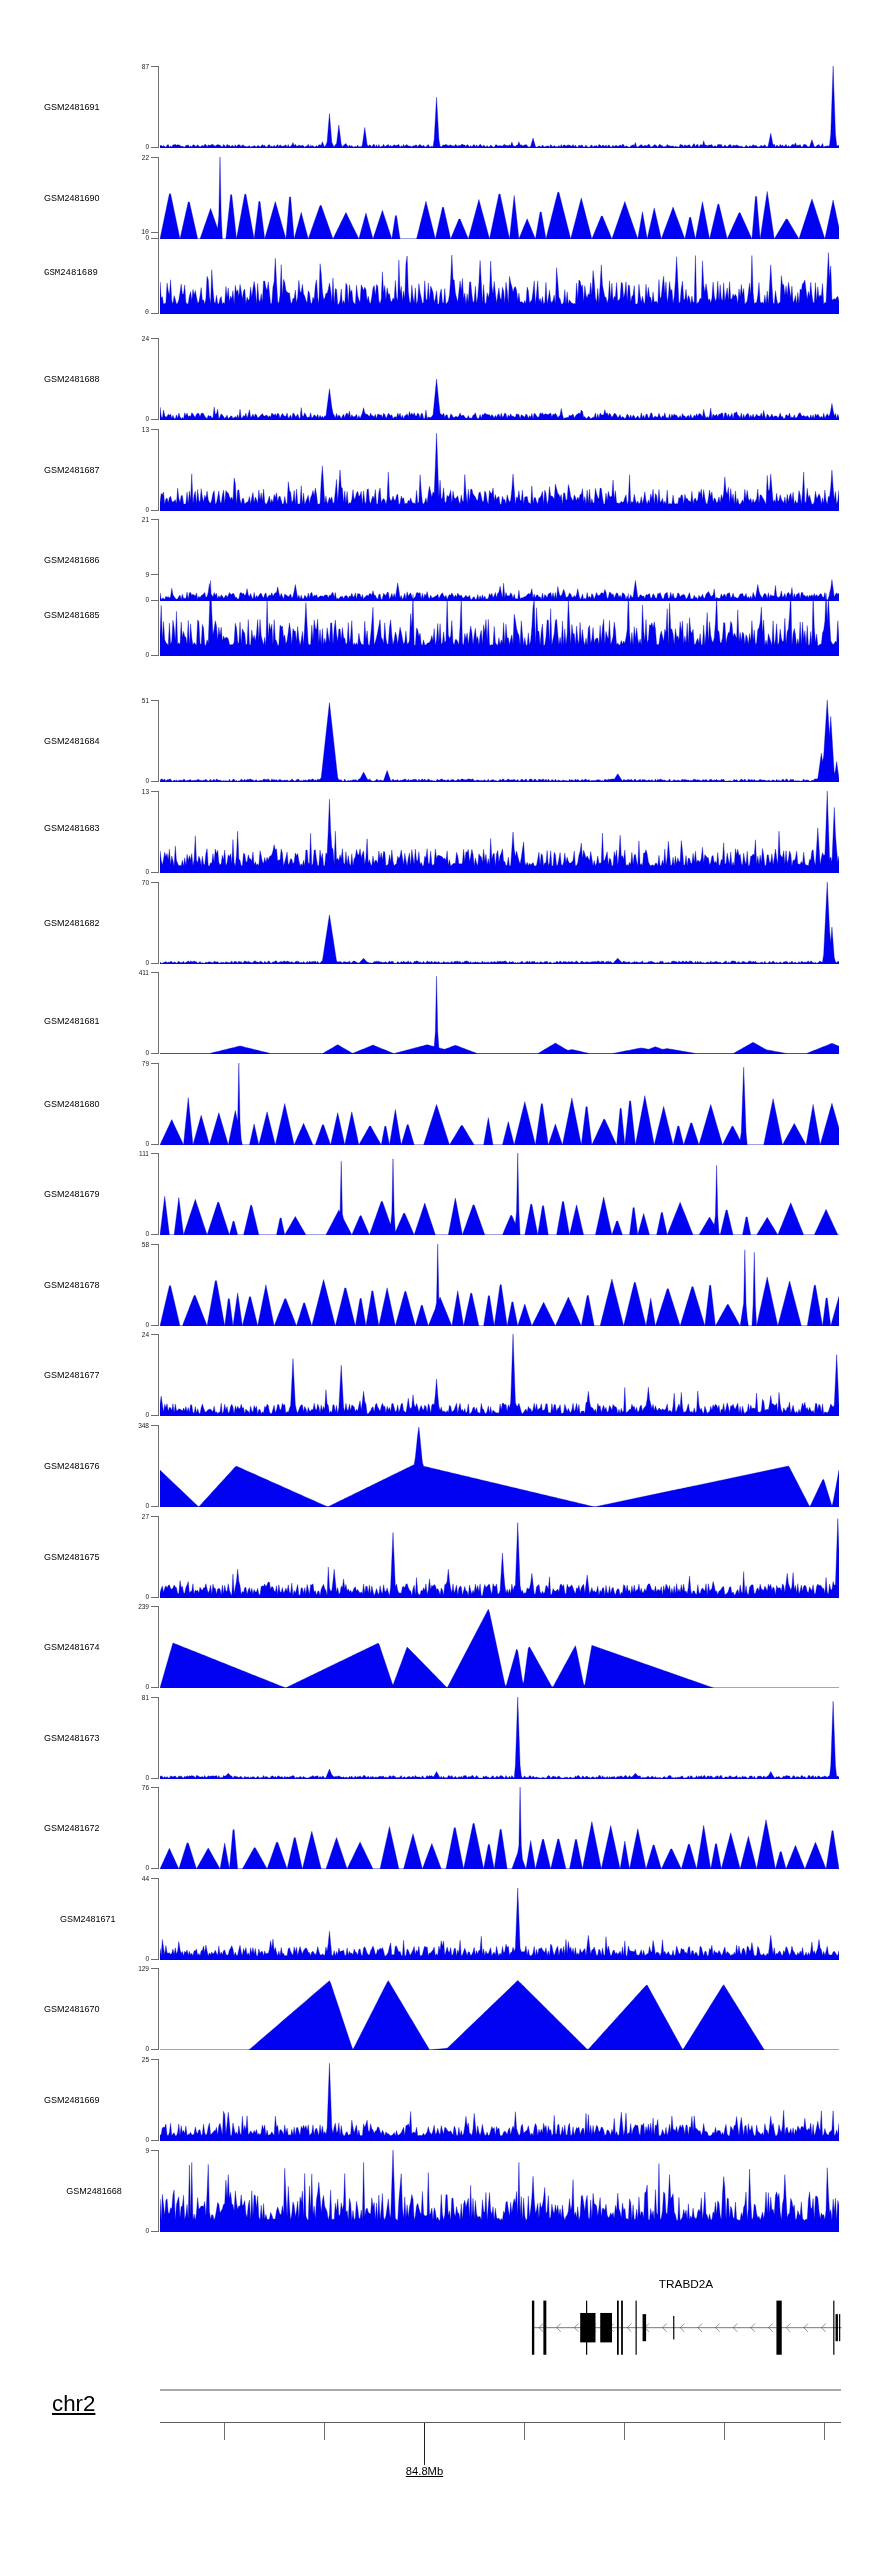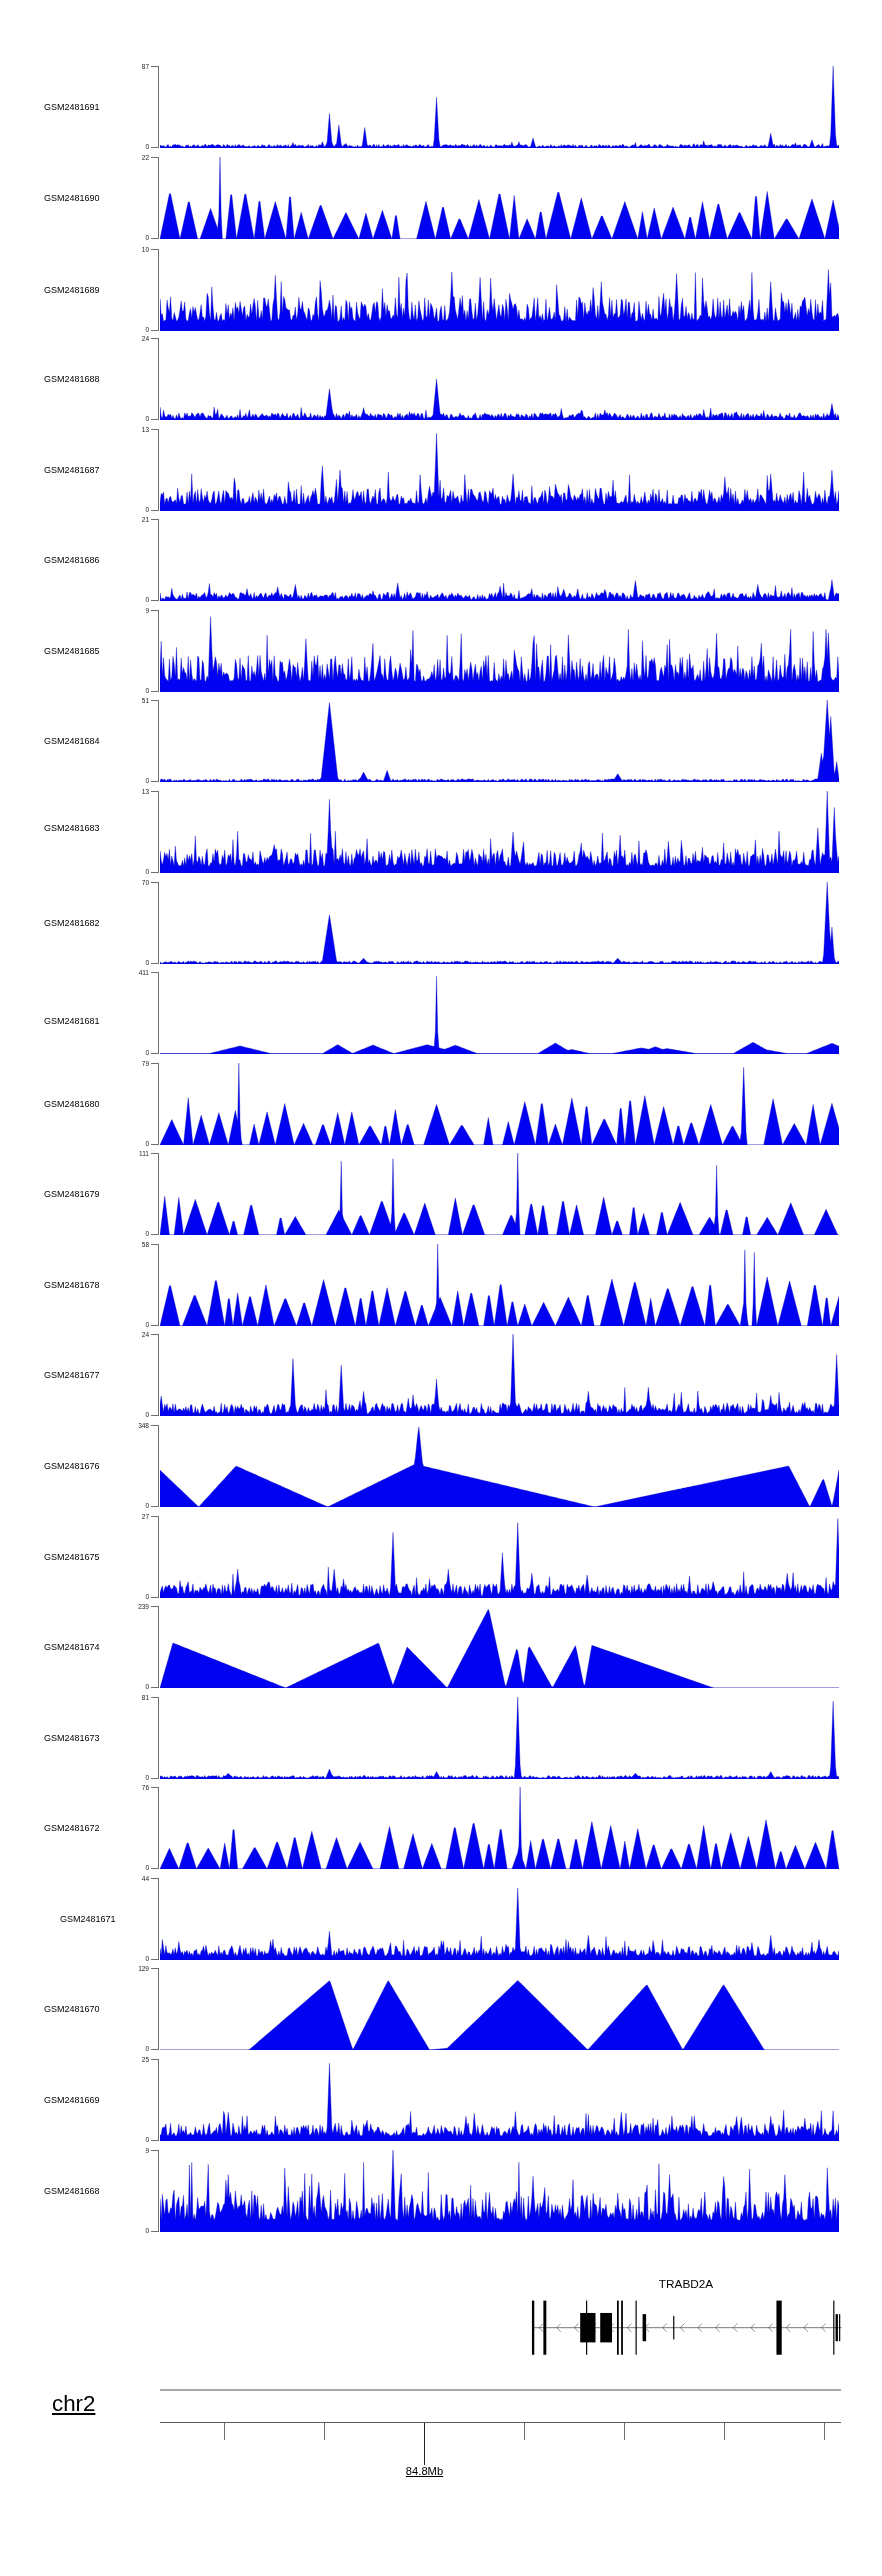--- a/index.html
+++ b/index.html
@@ -39,21 +39,21 @@
         <div class="track-label" style="top: 36px;">GSM2481690</div>
         <div class="yaxis-line" style="left: 158px; top: 0px; height: 82px;"></div>
         <div class="yaxis-tick" style="left: 151px; top: 0px;"></div>
         <div class="yaxis-tick" style="left: 151px; top: 81px;"></div>
         <div class="ylab" style="left: 117px; top: -3.5px;">22</div>
         <div class="ylab" style="left: 117px; top: 77px;">0</div>
         <svg class="signal-svg" width="679" height="82" viewBox="0 0 1154 139" style="left: 160px; top: 0px; position: absolute;">
           <path d="M0,139L0,139.0L2,129.4L4,119.8L6,110.2L8,100.6L10,91.0L12,81.4L14,71.8L16,62.3L18,62.3L20,71.8L22,81.4L24,91.0L26,100.6L28,110.2L30,119.8L32,129.4L34,139.0L36,130.0L38,121.1L40,112.1L42,103.1L44,94.2L46,85.2L48,76.2L50,76.2L52,85.2L54,94.2L56,103.1L58,112.1L60,121.1L62,130.0L64,139.0L66,139.0L68,139.0L70,133.2L72,127.5L74,121.7L76,116.0L78,110.2L80,104.4L82,98.7L84,92.9L86,87.2L88,92.9L90,98.7L92,104.4L94,110.2L96,116.0L98,121.7L100,99.3L102,0.0L104,99.3L106,139.0L108,139.0L110,139.0L112,139.0L114,120.2L116,101.5L118,82.7L120,63.9L122,63.9L124,82.7L126,101.5L128,120.2L130,139.0L132,128.2L134,117.4L136,106.5L138,95.7L140,84.9L142,74.1L144,63.2L146,63.2L148,74.1L150,84.9L152,95.7L154,106.5L156,117.4L158,128.2L160,139.0L162,123.1L164,107.3L166,91.4L168,75.5L170,75.5L172,91.4L174,107.3L176,123.1L178,139.0L180,131.9L182,124.9L184,117.8L186,110.8L188,103.7L190,96.7L192,89.6L194,82.6L196,75.5L198,82.6L200,89.6L202,96.7L204,103.7L206,110.8L208,117.8L210,124.9L212,131.9L214,139.0L216,115.2L218,91.5L220,67.7L222,67.7L224,91.5L226,115.2L228,139.0L230,131.5L232,124.0L234,116.5L236,109.0L238,101.5L240,93.9L242,101.5L244,109.0L246,116.5L248,124.0L250,131.5L252,139.0L254,133.3L256,127.6L258,121.9L260,116.2L262,110.5L264,104.9L266,99.2L268,93.5L270,87.8L272,82.1L274,82.1L276,87.8L278,93.5L280,99.2L282,104.9L284,110.5L286,116.2L288,121.9L290,127.6L292,133.3L294,139.0L296,134.9L298,130.8L300,126.7L302,122.7L304,118.6L306,114.5L308,110.4L310,106.3L312,102.2L314,98.1L316,94.1L318,98.1L320,102.2L322,106.3L324,110.4L326,114.5L328,118.6L330,122.7L332,126.7L334,130.8L336,134.9L338,139.0L340,131.7L342,124.4L344,117.1L346,109.7L348,102.4L350,95.1L352,102.4L354,109.7L356,117.1L358,124.4L360,131.7L362,139.0L364,132.9L366,126.9L368,120.8L370,114.7L372,108.6L374,102.6L376,96.5L378,90.4L380,96.5L382,102.6L384,108.6L386,114.7L388,120.8L390,126.9L392,132.9L394,139.0L396,125.8L398,112.7L400,99.5L402,99.5L404,112.7L406,125.8L408,139.0L410,139.0L412,139.0L414,139.0L416,139.0L418,139.0L420,139.0L422,139.0L424,139.0L426,139.0L428,139.0L430,139.0L432,139.0L434,139.0L436,139.0L438,131.0L440,123.0L442,115.0L444,107.0L446,99.1L448,91.1L450,83.1L452,75.1L454,83.1L456,91.1L458,99.1L460,107.0L462,115.0L464,123.0L466,131.0L468,139.0L470,130.1L472,121.1L474,112.2L476,103.3L478,94.4L480,85.4L482,85.4L484,94.4L486,103.3L488,112.2L490,121.1L492,130.1L494,139.0L496,134.2L498,129.3L500,124.5L502,119.7L504,114.9L506,110.0L508,105.2L510,105.2L512,110.0L514,114.9L516,119.7L518,124.5L520,129.3L522,134.2L524,139.0L526,131.6L528,124.1L530,116.7L532,109.3L534,101.9L536,94.4L538,87.0L540,79.6L542,72.1L544,79.6L546,87.0L548,94.4L550,101.9L552,109.3L554,116.7L556,124.1L558,131.6L560,139.0L562,129.5L564,119.9L566,110.4L568,100.9L570,91.3L572,81.8L574,72.3L576,62.7L578,62.7L580,72.3L582,81.8L584,91.3L586,100.9L588,110.4L590,119.9L592,129.5L594,139.0L596,120.5L598,102.0L600,83.5L602,65.1L604,83.5L606,102.0L608,120.5L610,139.0L612,134.1L614,129.2L616,124.3L618,119.4L620,114.6L622,109.7L624,104.8L626,109.7L628,114.6L630,119.4L632,124.3L634,129.2L636,134.1L638,139.0L640,127.6L642,116.1L644,104.7L646,93.3L648,93.3L650,104.7L652,116.1L654,127.6L656,139.0L658,131.1L660,123.1L662,115.2L664,107.3L666,99.4L668,91.4L670,83.5L672,75.6L674,67.7L676,59.7L678,59.7L680,67.7L682,75.6L684,83.5L686,91.4L688,99.4L690,107.3L692,115.2L694,123.1L696,131.1L698,139.0L700,131.3L702,123.5L704,115.8L706,108.1L708,100.4L710,92.6L712,84.9L714,77.2L716,69.4L718,77.2L720,84.9L722,92.6L724,100.4L726,108.1L728,115.8L730,123.5L732,131.3L734,139.0L736,134.2L738,129.3L740,124.5L742,119.7L744,114.8L746,110.0L748,105.1L750,100.3L752,100.3L754,105.1L756,110.0L758,114.8L760,119.7L762,124.5L764,129.3L766,134.2L768,139.0L770,133.2L772,127.5L774,121.7L776,116.0L778,110.2L780,104.4L782,98.7L784,92.9L786,87.1L788,81.4L790,75.6L792,81.4L794,87.1L796,92.9L798,98.7L800,104.4L802,110.2L804,116.0L806,121.7L808,127.5L810,133.2L812,139.0L814,127.4L816,115.9L818,104.3L820,92.7L822,104.3L824,115.9L826,127.4L828,139.0L830,130.2L832,121.4L834,112.7L836,103.9L838,95.1L840,86.3L842,95.1L844,103.9L846,112.7L848,121.4L850,130.2L852,139.0L854,133.6L856,128.2L858,122.8L860,117.4L862,112.0L864,106.6L866,101.2L868,95.8L870,90.4L872,85.0L874,90.4L876,95.8L878,101.2L880,106.6L882,112.0L884,117.4L886,122.8L888,128.2L890,133.6L892,139.0L894,129.9L896,120.7L898,111.6L900,102.4L902,102.4L904,111.6L906,120.7L908,129.9L910,139.0L912,128.5L914,117.9L916,107.4L918,96.8L920,86.3L922,75.8L924,86.3L926,96.8L928,107.4L930,117.9L932,128.5L934,139.0L936,130.6L938,122.2L940,113.7L942,105.3L944,96.9L946,88.5L948,80.0L950,80.0L952,88.5L954,96.9L956,105.3L958,113.7L960,122.2L962,130.6L964,139.0L966,134.6L968,130.1L970,125.7L972,121.3L974,116.8L976,112.4L978,108.0L980,103.5L982,99.1L984,94.6L986,94.6L988,99.1L990,103.5L992,108.0L994,112.4L996,116.8L998,121.3L1000,125.7L1002,130.1L1004,134.6L1006,139.0L1008,115.0L1010,91.0L1012,66.9L1014,66.9L1016,91.0L1018,115.0L1020,139.0L1022,125.5L1024,112.1L1026,98.6L1028,85.2L1030,71.7L1032,58.3L1034,71.7L1036,85.2L1038,98.6L1040,112.1L1042,125.5L1044,139.0L1046,135.6L1048,132.3L1050,128.9L1052,125.6L1054,122.2L1056,118.8L1058,115.5L1060,112.1L1062,108.8L1064,105.4L1066,105.4L1068,108.8L1070,112.1L1072,115.5L1074,118.8L1076,122.2L1078,125.6L1080,128.9L1082,132.3L1084,135.6L1086,139.0L1088,132.8L1090,126.6L1092,120.4L1094,114.3L1096,108.1L1098,101.9L1100,95.7L1102,89.5L1104,83.3L1106,77.1L1108,71.0L1110,77.1L1112,83.3L1114,89.5L1116,95.7L1118,101.9L1120,108.1L1122,114.3L1124,120.4L1126,126.6L1128,132.8L1130,139.0L1132,129.6L1134,120.1L1136,110.7L1138,101.2L1140,91.8L1142,82.4L1144,72.9L1146,82.4L1148,91.8L1150,101.2L1152,110.7L1154,120.1L1154,139Z" fill="#0202f2" stroke="#0000b4" stroke-width="0.6"></path>
         </svg>
       </div>
-      <div class="track-row" style="top: 249px; height: 82px;">
+      <div class="track-row" style="top: 232px; height: 82px; font-family: Liberation Mono, monospace;">
         <div class="track-label" style="top: 36px;">GSM2481689</div>
         <div class="yaxis-line" style="left: 158px; top: 0px; height: 82px;"></div>
         <div class="yaxis-tick" style="left: 151px; top: 0px;"></div>
         <div class="yaxis-tick" style="left: 151px; top: 81px;"></div>
         <div class="ylab" style="left: 117px; top: -3.5px;">10</div>
         <div class="ylab" style="left: 117px; top: 77px;">0</div>
         <svg class="signal-svg" width="679" height="82" viewBox="0 0 1154 139" style="left: 160px; top: 0px; position: absolute;">
           <path d="M0,139L0,84.3L2,111.7L4,109.7L6,122.4L8,121.3L10,120.3L12,86.4L14,100.0L16,107.3L18,81.0L20,117.0L22,121.8L24,108.0L26,114.0L28,122.6L30,120.3L32,115.3L34,103.2L36,88.4L38,105.7L40,105.1L42,89.8L44,118.6L46,122.6L48,121.1L50,108.4L52,101.0L54,116.9L56,97.5L58,107.1L60,99.3L62,110.4L64,120.0L66,119.5L68,108.2L70,94.3L72,115.6L74,115.5L76,122.7L78,113.4L80,75.1L82,80.8L84,108.9L86,121.7L88,63.9L90,97.0L92,118.5L94,121.4L96,107.4L98,121.2L100,122.3L102,113.1L104,109.5L106,122.5L108,119.6L110,121.9L112,92.3L114,110.7L116,94.8L118,118.8L120,108.7L122,113.2L124,99.5L126,122.6L128,90.4L130,102.1L132,97.9L134,109.7L136,88.9L138,100.7L140,113.9L142,100.1L144,96.6L146,121.6L148,110.5L150,116.1L152,113.4L154,93.5L156,111.0L158,95.8L160,83.8L162,96.9L164,122.4L166,87.3L168,114.8L170,118.8L172,104.7L174,118.6L176,83.1L178,83.1L180,94.3L182,98.9L184,84.7L186,103.4L188,121.6L190,120.8L192,93.4L194,83.9L196,44.5L198,83.9L200,117.1L202,121.8L204,106.8L206,55.3L208,108.8L210,80.4L212,85.4L214,99.3L216,102.0L218,103.6L220,103.0L222,118.4L224,121.9L226,112.4L228,113.1L230,98.4L232,120.6L234,110.2L236,81.9L238,100.8L240,102.6L242,88.8L244,105.1L246,108.9L248,115.8L250,120.5L252,99.7L254,103.6L256,119.4L258,122.1L260,110.6L262,115.0L264,90.6L266,80.9L268,110.1L270,122.0L272,53.7L274,70.7L276,100.1L278,114.0L280,112.6L282,104.4L284,103.9L286,97.4L288,86.6L290,97.8L292,119.2L294,78.1L296,121.4L298,95.9L300,97.4L302,122.5L304,122.4L306,116.1L308,96.5L310,122.0L312,116.1L314,122.1L316,86.9L318,91.1L320,122.2L322,89.4L324,103.2L326,98.6L328,117.6L330,120.8L332,122.5L334,90.0L336,107.9L338,115.4L340,119.3L342,89.5L344,94.0L346,99.4L348,93.7L350,97.6L352,117.2L354,109.0L356,119.4L358,121.3L360,109.5L362,94.9L364,90.8L366,107.8L368,89.2L370,91.6L372,116.4L374,122.1L376,113.9L378,67.5L380,103.6L382,90.8L384,115.0L386,94.5L388,105.5L390,104.8L392,117.1L394,118.4L396,112.0L398,114.8L400,82.3L402,110.2L404,116.8L406,47.6L408,104.1L410,92.5L412,116.9L414,100.2L416,113.4L418,53.6L420,40.7L422,100.7L424,117.8L426,121.4L428,90.0L430,110.8L432,120.6L434,94.8L436,122.5L438,116.1L440,87.6L442,102.7L444,111.4L446,121.3L448,119.1L450,82.7L452,114.1L454,115.7L456,86.3L458,117.0L460,91.9L462,96.3L464,102.6L466,119.6L468,112.7L470,99.7L472,122.3L474,122.6L476,104.5L478,96.6L480,119.7L482,120.9L484,95.9L486,122.6L488,120.2L490,117.2L492,106.5L494,80.6L496,38.9L498,80.6L500,81.6L502,103.0L504,111.7L506,119.3L508,101.2L510,82.9L512,100.1L514,78.8L516,113.2L518,103.6L520,122.6L522,105.0L524,119.7L526,85.1L528,84.4L530,105.5L532,120.2L534,117.1L536,92.0L538,121.2L540,110.4L542,86.4L544,48.3L546,84.1L548,120.8L550,89.2L552,119.3L554,122.5L556,103.0L558,111.7L560,102.2L562,49.1L564,91.4L566,105.4L568,83.8L570,103.2L572,120.8L574,107.1L576,94.8L578,111.0L580,115.6L582,93.8L584,100.3L586,121.3L588,85.4L590,99.7L592,122.5L594,75.2L596,85.7L598,92.6L600,102.1L602,94.6L604,92.6L606,99.0L608,116.8L610,103.5L612,119.3L614,118.5L616,118.8L618,121.6L620,116.3L622,121.6L624,93.5L626,99.7L628,120.5L630,117.7L632,115.2L634,100.8L636,82.8L638,122.5L640,104.2L642,82.7L644,118.1L646,112.5L648,120.8L650,109.6L652,122.2L654,119.3L656,85.3L658,122.6L660,112.5L662,98.7L664,117.3L666,120.0L668,115.7L670,107.1L672,121.9L674,60.5L676,83.4L678,110.7L680,113.5L682,122.0L684,122.6L686,118.6L688,97.8L690,122.4L692,101.6L694,122.6L696,115.1L698,118.9L700,120.6L702,121.9L704,121.4L706,122.2L708,86.6L710,114.2L712,81.2L714,83.7L716,93.1L718,89.7L720,119.0L722,91.2L724,106.7L726,112.4L728,104.9L730,106.3L732,86.0L734,107.5L736,65.4L738,83.5L740,111.4L742,119.3L744,95.8L746,120.8L748,90.4L750,55.6L752,90.4L754,100.5L756,110.5L758,110.6L760,120.9L762,113.0L764,82.7L766,114.6L768,86.8L770,116.8L772,109.7L774,110.0L776,85.5L778,116.7L780,116.0L782,112.2L784,85.2L786,87.4L788,112.5L790,103.6L792,84.5L794,117.6L796,89.9L798,91.0L800,119.2L802,109.3L804,107.1L806,90.9L808,122.4L810,122.3L812,121.0L814,88.7L816,107.8L818,119.6L820,109.1L822,118.4L824,122.0L826,88.5L828,112.3L830,93.9L832,109.3L834,111.2L836,121.3L838,102.0L840,119.4L842,118.0L844,117.8L846,122.3L848,80.7L850,114.1L852,109.2L854,89.4L856,75.0L858,104.8L860,84.6L862,119.8L864,108.1L866,83.9L868,100.6L870,97.2L872,121.6L874,108.9L876,82.2L878,41.7L880,82.2L882,120.9L884,118.8L886,95.3L888,83.4L890,114.3L892,114.6L894,97.2L896,118.3L898,107.7L900,112.1L902,122.6L904,108.8L906,120.5L908,117.5L910,39.8L912,121.6L914,120.2L916,117.8L918,112.4L920,113.6L922,48.7L924,88.5L926,102.8L928,87.8L930,100.6L932,116.8L934,113.3L936,120.5L938,112.4L940,84.7L942,107.9L944,118.1L946,111.7L948,83.4L950,118.0L952,89.3L954,112.7L956,116.9L958,86.3L960,117.4L962,105.9L964,94.9L966,116.4L968,84.2L970,114.1L972,113.3L974,105.1L976,109.6L978,105.6L980,110.0L982,122.0L984,96.6L986,110.5L988,89.0L990,107.1L992,95.8L994,122.6L996,120.0L998,117.2L1000,102.7L1002,86.9L1004,107.0L1006,39.8L1008,102.6L1010,121.5L1012,119.9L1014,119.8L1016,107.8L1018,85.6L1020,117.8L1022,120.7L1024,118.6L1026,122.3L1028,107.1L1030,122.1L1032,100.2L1034,122.6L1036,90.4L1038,55.6L1040,90.4L1042,120.1L1044,122.3L1046,99.6L1048,113.7L1050,122.6L1052,120.2L1054,119.7L1056,74.1L1058,89.3L1060,89.1L1062,107.9L1064,91.4L1066,108.1L1068,85.4L1070,96.5L1072,112.6L1074,91.8L1076,120.2L1078,116.6L1080,107.6L1082,122.6L1084,102.5L1086,121.9L1088,96.5L1090,99.3L1092,87.9L1094,86.0L1096,81.5L1098,98.6L1100,114.3L1102,100.9L1104,109.4L1106,85.1L1108,106.3L1110,119.9L1112,119.8L1114,85.9L1116,117.7L1118,93.1L1120,111.0L1122,106.7L1124,109.6L1126,87.4L1128,122.6L1130,119.6L1132,120.2L1134,78.2L1136,34.8L1138,78.2L1140,57.5L1142,115.1L1144,114.8L1146,112.9L1148,114.5L1150,111.2L1152,109.2L1154,117.4L1154,139Z" fill="#0202f2" stroke="#0000b4" stroke-width="0.6"></path>
         </svg>
       </div>
@@ -83,21 +83,21 @@
         <div class="track-label" style="top: 36px;">GSM2481686</div>
         <div class="yaxis-line" style="left: 158px; top: 0px; height: 82px;"></div>
         <div class="yaxis-tick" style="left: 151px; top: 0px;"></div>
         <div class="yaxis-tick" style="left: 151px; top: 81px;"></div>
         <div class="ylab" style="left: 117px; top: -3.5px;">21</div>
         <div class="ylab" style="left: 117px; top: 77px;">0</div>
         <svg class="signal-svg" width="679" height="82" viewBox="0 0 1154 139" style="left: 160px; top: 0px; position: absolute;">
           <path d="M0,139L0,125.3L2,136.8L4,134.5L6,134.3L8,136.8L10,130.9L12,133.2L14,131.6L16,134.3L18,131.7L20,117.7L22,128.7L24,131.7L26,134.5L28,136.3L30,135.2L32,131.6L34,129.1L36,136.6L38,127.7L40,134.4L42,134.6L44,135.1L46,123.7L48,135.7L50,125.1L52,124.9L54,129.5L56,127.8L58,129.0L60,130.9L62,125.6L64,135.7L66,131.1L68,133.7L70,130.1L72,128.9L74,127.4L76,124.6L78,133.3L80,131.7L82,124.7L84,109.5L86,128.8L88,128.3L90,132.9L92,124.9L94,129.4L96,126.0L98,135.7L100,130.1L102,133.8L104,128.8L106,130.6L108,134.5L110,132.2L112,128.7L114,132.8L116,129.9L118,124.7L120,127.7L122,128.1L124,125.8L126,127.5L128,133.4L130,133.0L132,136.1L134,135.4L136,125.6L138,124.9L140,127.1L142,126.2L144,130.0L146,127.9L148,118.3L150,128.7L152,132.0L154,126.5L156,132.2L158,136.2L160,124.7L162,135.1L164,129.8L166,132.6L168,130.2L170,126.9L172,126.2L174,131.3L176,134.1L178,127.7L180,125.3L182,134.4L184,131.3L186,128.9L188,130.4L190,125.1L192,130.9L194,127.6L196,125.1L198,125.0L200,115.1L202,125.2L204,132.3L206,126.2L208,131.3L210,135.9L212,127.3L214,129.1L216,129.8L218,132.2L220,130.1L222,127.1L224,134.3L226,131.3L228,122.8L230,111.2L232,122.8L234,134.4L236,129.1L238,136.1L240,129.2L242,135.3L244,135.6L246,129.5L248,131.4L250,134.8L252,125.5L254,133.9L256,126.5L258,124.4L260,132.6L262,129.6L264,130.1L266,128.5L268,133.5L270,132.8L272,130.6L274,130.6L276,130.5L278,132.0L280,129.1L282,129.0L284,129.1L286,133.7L288,129.4L290,129.7L292,126.2L294,124.5L296,133.4L298,124.7L300,136.4L302,133.9L304,136.3L306,132.0L308,132.1L310,131.0L312,135.4L314,131.0L316,129.8L318,130.8L320,135.0L322,130.8L324,131.4L326,125.9L328,131.8L330,132.2L332,125.3L334,135.7L336,126.5L338,127.0L340,127.7L342,134.4L344,128.1L346,136.4L348,132.3L350,130.9L352,128.8L354,130.9L356,126.8L358,126.7L360,129.6L362,121.9L364,129.3L366,129.6L368,134.2L370,136.4L372,128.3L374,127.4L376,136.9L378,134.8L380,126.0L382,128.6L384,130.2L386,124.5L388,124.7L390,136.3L392,132.0L394,126.4L396,133.6L398,126.6L400,133.9L402,121.2L404,108.4L406,121.2L408,133.9L410,129.7L412,136.9L414,132.5L416,126.2L418,136.3L420,123.5L422,131.1L424,127.5L426,125.3L428,131.6L430,136.1L432,133.5L434,132.0L436,125.3L438,124.7L440,126.6L442,124.8L444,135.9L446,125.9L448,135.2L450,127.2L452,130.5L454,123.2L456,132.3L458,135.9L460,129.1L462,133.7L464,133.5L466,132.5L468,131.0L470,130.4L472,127.6L474,134.8L476,130.9L478,127.1L480,125.3L482,129.8L484,133.0L486,129.4L488,136.6L490,131.6L492,128.1L494,129.9L496,125.3L498,129.2L500,133.3L502,128.7L504,132.8L506,125.7L508,128.8L510,130.7L512,129.0L514,133.3L516,134.0L518,132.1L520,129.3L522,132.4L524,132.3L526,129.2L528,136.4L530,136.5L532,132.7L534,132.0L536,136.6L538,135.7L540,128.0L542,136.9L544,130.0L546,135.8L548,128.6L550,135.2L552,130.8L554,136.0L556,135.6L558,134.5L560,126.4L562,130.2L564,126.1L566,133.5L568,130.2L570,124.7L572,133.6L574,126.2L576,124.4L578,114.0L580,124.4L582,134.1L584,108.8L586,133.8L588,124.6L590,130.8L592,130.1L594,130.8L596,125.2L598,128.2L600,134.8L602,127.8L604,135.4L606,135.5L608,135.9L610,121.2L612,135.4L614,133.9L616,133.7L618,132.6L620,131.9L622,131.3L624,128.6L626,126.5L628,127.9L630,125.6L632,118.3L634,134.3L636,127.4L638,134.1L640,128.8L642,128.9L644,132.7L646,131.9L648,136.5L650,125.5L652,136.2L654,128.3L656,130.3L658,133.8L660,127.2L662,126.2L664,124.7L666,133.2L668,125.3L670,135.2L672,124.7L674,135.7L676,114.7L678,124.6L680,130.9L682,129.9L684,126.2L686,119.1L688,124.7L690,132.6L692,133.0L694,130.6L696,125.6L698,127.3L700,132.0L702,133.5L704,129.8L706,132.9L708,128.1L710,118.5L712,129.3L714,136.1L716,134.1L718,127.2L720,136.1L722,134.2L724,136.7L726,124.9L728,134.0L730,131.3L732,134.9L734,126.5L736,129.8L738,136.3L740,130.6L742,124.7L744,129.8L746,130.2L748,128.1L750,125.3L752,125.6L754,126.8L756,119.6L758,124.4L760,135.2L762,132.6L764,123.8L766,125.2L768,128.5L770,127.1L772,134.0L774,129.2L776,125.3L778,126.6L780,132.7L782,129.3L784,134.3L786,125.2L788,126.2L790,129.0L792,136.5L794,130.2L796,136.3L798,134.8L800,128.4L802,133.4L804,132.6L806,118.7L808,104.3L810,118.7L812,133.0L814,133.4L816,128.4L818,129.4L820,131.2L822,130.6L824,134.8L826,128.2L828,129.2L830,127.9L832,126.6L834,135.1L836,133.1L838,127.0L840,128.8L842,134.2L844,135.1L846,126.3L848,127.4L850,124.7L852,130.8L854,135.2L856,135.2L858,127.3L860,126.1L862,124.4L864,135.1L866,133.6L868,124.5L870,132.7L872,126.0L874,133.8L876,134.5L878,133.3L880,125.4L882,126.3L884,132.5L886,129.8L888,128.9L890,127.7L892,129.6L894,135.6L896,133.9L898,129.3L900,124.9L902,135.5L904,135.3L906,135.2L908,129.3L910,133.4L912,133.4L914,136.6L916,129.3L918,132.9L920,132.4L922,127.6L924,133.8L926,134.7L928,127.7L930,125.4L932,123.0L934,126.4L936,131.1L938,131.0L940,128.6L942,118.7L944,135.7L946,133.6L948,134.1L950,135.1L952,134.2L954,126.9L956,132.5L958,128.4L960,127.5L962,133.3L964,126.8L966,126.1L968,125.0L970,134.5L972,132.0L974,125.9L976,132.6L978,132.5L980,134.1L982,134.6L984,131.4L986,127.4L988,127.2L990,126.1L992,131.7L994,131.2L996,126.5L998,134.6L1000,131.7L1002,134.8L1004,130.6L1006,136.0L1008,124.6L1010,129.8L1012,134.4L1014,122.8L1016,111.2L1018,122.8L1020,128.1L1022,131.7L1024,134.2L1026,128.6L1028,126.0L1030,128.2L1032,134.8L1034,125.0L1036,133.9L1038,128.1L1040,130.8L1042,130.4L1044,130.9L1046,112.8L1048,130.2L1050,133.1L1052,132.8L1054,131.0L1056,122.0L1058,132.7L1060,131.3L1062,126.3L1064,134.3L1066,126.6L1068,124.5L1070,128.0L1072,131.5L1074,116.4L1076,135.4L1078,126.6L1080,133.5L1082,127.7L1084,127.2L1086,124.9L1088,135.4L1090,124.7L1092,124.6L1094,130.3L1096,129.4L1098,133.0L1100,129.2L1102,133.5L1104,129.1L1106,131.7L1108,128.3L1110,132.9L1112,126.6L1114,131.4L1116,128.3L1118,132.1L1120,129.9L1122,126.9L1124,127.1L1126,132.3L1128,133.2L1130,124.8L1132,136.8L1134,136.9L1136,136.8L1138,125.8L1140,117.9L1142,102.9L1144,117.9L1146,133.0L1148,127.8L1150,125.2L1152,127.5L1154,126.2L1154,139Z" fill="#0202f2" stroke="#0000b4" stroke-width="0.6"></path>
         </svg>
       </div>
-      <div class="track-row" style="top: 610px; height: 82px;">
+      <div class="track-row" style="top: 574px; height: 82px;">
         <div class="track-label" style="top: 36px;">GSM2481685</div>
         <div class="yaxis-line" style="left: 158px; top: 0px; height: 82px;"></div>
         <div class="yaxis-tick" style="left: 151px; top: 0px;"></div>
         <div class="yaxis-tick" style="left: 151px; top: 81px;"></div>
         <div class="ylab" style="left: 117px; top: -3.5px;">9</div>
         <div class="ylab" style="left: 117px; top: 77px;">0</div>
         <svg class="signal-svg" width="679" height="82" viewBox="0 0 1154 139" style="left: 160px; top: 0px; position: absolute;">
           <path d="M0,139L0,103.0L2,53.1L4,111.0L6,80.7L8,111.4L10,116.3L12,118.3L14,121.4L16,83.3L18,119.8L20,113.5L22,78.6L24,91.7L26,112.7L28,63.4L30,118.7L32,116.8L34,119.6L36,81.4L38,107.5L40,97.4L42,105.5L44,107.5L46,119.6L48,78.6L50,121.4L52,84.5L54,108.3L56,120.8L58,116.4L60,118.3L62,121.3L64,77.9L66,80.9L68,118.0L70,119.7L72,85.6L74,91.0L76,119.6L78,121.3L80,111.7L82,117.2L84,64.4L86,11.1L88,64.4L90,103.1L92,93.1L94,79.2L96,88.0L98,111.8L100,90.2L102,104.2L104,90.3L106,114.0L108,105.1L110,110.4L112,107.5L114,107.9L116,109.8L118,119.4L120,120.4L122,119.5L124,120.2L126,115.4L128,83.6L130,91.5L132,113.7L134,119.8L136,81.6L138,118.7L140,93.0L142,97.3L144,100.9L146,121.0L148,118.3L150,77.3L152,119.0L154,121.1L156,94.8L158,110.1L160,104.0L162,113.7L164,101.1L166,77.2L168,112.6L170,77.0L172,104.5L174,112.7L176,121.1L178,107.4L180,121.3L182,42.6L184,108.1L186,83.7L188,95.6L190,85.3L192,120.3L194,77.6L196,110.6L198,113.8L200,120.8L202,120.8L204,86.4L206,89.9L208,88.2L210,107.8L212,103.6L214,119.0L216,112.8L218,98.9L220,83.2L222,96.6L224,119.9L226,92.6L228,96.5L230,97.1L232,114.4L234,89.0L236,109.4L238,121.4L240,112.5L242,97.4L244,119.9L246,86.3L248,48.6L250,86.3L252,118.8L254,120.1L256,119.7L258,86.6L260,113.2L262,77.8L264,91.9L266,94.1L268,76.5L270,117.5L272,94.5L274,119.7L276,92.6L278,120.0L280,109.2L282,118.9L284,91.2L286,103.5L288,116.7L290,83.2L292,83.0L294,119.9L296,93.3L298,77.8L300,101.2L302,114.8L304,93.3L306,93.1L308,111.6L310,90.8L312,107.6L314,109.0L316,119.7L318,116.5L320,82.4L322,117.6L324,106.2L326,79.1L328,121.5L330,117.0L332,120.6L334,116.6L336,121.2L338,100.5L340,112.9L342,118.5L344,119.6L346,120.6L348,79.9L350,111.7L352,96.2L354,120.2L356,121.5L358,105.1L360,83.7L362,56.4L364,121.0L366,114.9L368,107.6L370,98.5L372,88.3L374,77.3L376,107.5L378,110.1L380,118.3L382,82.6L384,109.0L386,119.7L388,117.9L390,91.2L392,77.7L394,103.5L396,120.3L398,111.8L400,98.3L402,104.6L404,119.7L406,104.3L408,90.2L410,98.7L412,109.4L414,119.6L416,115.4L418,96.9L420,118.5L422,118.0L424,112.9L426,67.1L428,91.6L430,34.5L432,120.1L434,121.3L436,91.4L438,94.7L440,105.9L442,100.4L444,118.7L446,121.3L448,111.7L450,120.6L452,120.3L454,117.6L456,117.1L458,116.0L460,112.3L462,104.5L464,113.7L466,92.7L468,121.1L470,110.6L472,83.9L474,116.2L476,84.3L478,118.6L480,117.0L482,98.0L484,117.0L486,113.0L488,42.9L490,103.3L492,109.6L494,105.4L496,78.8L498,116.2L500,120.4L502,111.3L504,111.4L506,114.9L508,120.6L510,88.9L512,40.1L514,117.1L516,120.9L518,101.1L520,109.8L522,99.9L524,119.8L526,103.3L528,88.2L530,99.4L532,120.0L534,104.3L536,92.0L538,111.0L540,106.1L542,120.8L544,103.9L546,95.4L548,119.3L550,86.1L552,99.5L554,77.4L556,114.3L558,76.9L560,119.6L562,121.2L564,119.4L566,121.2L568,88.9L570,116.4L572,119.8L574,121.2L576,108.1L578,120.4L580,111.7L582,117.4L584,82.4L586,120.4L588,85.2L590,108.6L592,108.3L594,120.1L596,110.3L598,103.2L600,119.3L602,68.1L604,79.0L606,92.5L608,99.8L610,103.8L612,121.3L614,79.2L616,102.3L618,121.3L620,108.2L622,120.3L624,121.5L626,99.8L628,120.8L630,113.2L632,90.4L634,55.6L636,43.3L638,121.3L640,57.1L642,96.4L644,97.6L646,121.1L648,98.0L650,84.8L652,121.3L654,120.3L656,106.9L658,77.8L660,78.3L662,116.8L664,58.8L666,120.3L668,110.8L670,100.9L672,78.7L674,76.6L676,100.7L678,120.4L680,107.3L682,120.4L684,79.6L686,121.4L688,93.2L690,119.9L692,102.7L694,42.1L696,82.5L698,120.5L700,85.7L702,101.2L704,101.4L706,119.9L708,88.2L710,110.6L712,119.5L714,82.1L716,114.6L718,94.2L720,112.9L722,121.4L724,108.8L726,121.5L728,91.7L730,87.2L732,118.3L734,110.3L736,90.8L738,116.5L740,110.6L742,108.6L744,109.1L746,120.2L748,87.3L750,116.6L752,90.8L754,76.9L756,120.6L758,97.3L760,105.4L762,110.4L764,79.0L766,119.5L768,114.1L770,106.2L772,81.6L774,95.5L776,120.6L778,117.1L780,120.8L782,119.9L784,112.7L786,119.3L788,113.7L790,118.0L792,107.7L794,95.2L796,32.7L798,99.6L800,120.4L802,99.1L804,121.4L806,89.4L808,109.9L810,91.5L812,109.7L814,118.8L816,110.5L818,120.8L820,52.2L822,95.3L824,114.5L826,77.1L828,116.6L830,111.4L832,86.1L834,87.2L836,82.7L838,91.8L840,81.1L842,93.1L844,119.3L846,119.9L848,119.2L850,104.0L852,96.9L854,105.6L856,114.0L858,93.9L860,99.8L862,58.7L864,121.4L866,49.6L868,92.7L870,93.8L872,102.1L874,120.6L876,92.8L878,107.0L880,105.1L882,112.0L884,80.8L886,98.7L888,79.7L890,118.7L892,105.6L894,117.7L896,83.6L898,119.2L900,74.0L902,96.8L904,100.8L906,93.7L908,119.4L910,119.0L912,113.1L914,109.2L916,118.0L918,101.3L920,120.9L922,119.3L924,86.6L926,120.2L928,100.6L930,65.3L932,115.7L934,80.7L936,103.8L938,113.1L940,116.3L942,107.9L944,82.3L946,39.5L948,94.9L950,97.9L952,116.6L954,116.5L956,108.4L958,82.3L960,83.1L962,117.5L964,106.7L966,99.4L968,99.1L970,80.4L972,84.8L974,107.1L976,100.6L978,103.8L980,110.0L982,60.9L984,115.6L986,99.2L988,114.0L990,98.6L992,101.2L994,119.3L996,102.9L998,107.9L1000,119.8L1002,101.2L1004,114.7L1006,79.2L1008,113.2L1010,95.0L1012,119.6L1014,116.7L1016,94.4L1018,91.6L1020,81.8L1022,56.3L1024,100.5L1026,78.0L1028,121.2L1030,112.3L1032,121.0L1034,101.4L1036,107.8L1038,114.5L1040,121.3L1042,79.4L1044,120.7L1046,110.6L1048,84.4L1050,120.6L1052,116.5L1054,93.4L1056,108.4L1058,115.4L1060,112.8L1062,74.9L1064,118.6L1066,98.1L1068,93.0L1070,68.5L1072,32.7L1074,121.2L1076,101.6L1078,92.4L1080,103.1L1082,121.5L1084,110.1L1086,120.2L1088,81.1L1090,120.1L1092,81.3L1094,110.9L1096,96.4L1098,121.1L1100,87.6L1102,121.3L1104,119.5L1106,97.5L1108,120.1L1110,36.5L1112,91.2L1114,116.2L1116,101.8L1118,121.4L1120,121.5L1122,118.7L1124,119.2L1126,100.2L1128,95.2L1130,80.0L1132,32.7L1134,80.6L1136,38.9L1138,80.6L1140,113.1L1142,117.6L1144,119.5L1146,118.0L1148,114.1L1150,116.2L1152,79.4L1154,111.8L1154,139Z" fill="#0202f2" stroke="#0000b4" stroke-width="0.6"></path>
         </svg>
       </div>
@@ -271,21 +271,21 @@
         <div class="yaxis-line" style="left: 158px; top: 0px; height: 82px;"></div>
         <div class="yaxis-tick" style="left: 151px; top: 0px;"></div>
         <div class="yaxis-tick" style="left: 151px; top: 81px;"></div>
         <div class="ylab" style="left: 117px; top: -3.5px;">25</div>
         <div class="ylab" style="left: 117px; top: 77px;">0</div>
         <svg class="signal-svg" width="679" height="82" viewBox="0 0 1154 139" style="left: 160px; top: 0px; position: absolute;">
           <path d="M0,139L0,129.4L2,128.0L4,116.8L6,115.7L8,116.4L10,110.3L12,128.8L14,130.2L16,124.6L18,109.0L20,130.2L22,126.9L24,125.2L26,130.4L28,130.3L30,124.6L32,110.1L34,130.3L36,113.3L38,124.6L40,121.1L42,126.8L44,113.7L46,129.7L48,127.6L50,127.6L52,124.4L54,128.7L56,129.1L58,127.0L60,115.3L62,124.3L64,126.9L66,120.3L68,120.2L70,129.7L72,127.3L74,110.5L76,125.0L78,130.0L80,126.3L82,115.2L84,108.8L86,128.8L88,126.6L90,124.7L92,121.6L94,122.1L96,116.0L98,129.2L100,113.4L102,109.2L104,118.6L106,128.9L108,88.8L110,94.4L112,127.0L114,110.6L116,90.3L118,108.4L120,130.1L122,129.0L124,108.6L126,118.9L128,127.2L130,123.8L132,129.3L134,113.4L136,125.5L138,129.5L140,97.1L142,122.4L144,112.7L146,120.9L148,96.3L150,128.2L152,126.4L154,121.9L156,124.7L158,126.8L160,121.2L162,125.6L164,119.6L166,128.9L168,125.8L170,129.4L172,124.4L174,112.2L176,119.7L178,112.0L180,129.8L182,120.5L184,130.0L186,128.4L188,127.6L190,123.4L192,127.0L194,129.7L196,96.9L198,116.3L200,112.4L202,129.9L204,119.9L206,120.3L208,123.4L210,128.7L212,111.9L214,125.1L216,117.4L218,129.3L220,128.5L222,129.7L224,119.5L226,129.6L228,115.7L230,130.0L232,116.7L234,116.1L236,123.5L238,130.0L240,114.1L242,118.8L244,112.3L246,118.2L248,113.0L250,121.9L252,111.7L254,129.7L256,127.8L258,125.0L260,111.9L262,128.9L264,119.4L266,117.3L268,123.3L270,130.4L272,111.5L274,126.6L276,113.8L278,127.2L280,123.2L282,128.1L284,117.0L286,62.0L288,7.0L290,62.0L292,117.0L294,126.4L296,115.4L298,108.9L300,125.0L302,122.1L304,108.4L306,130.4L308,112.9L310,125.4L312,130.0L314,130.3L316,124.7L318,123.4L320,129.5L322,128.0L324,127.8L326,103.9L328,116.4L330,125.4L332,118.5L334,112.0L336,129.7L338,120.4L340,130.1L342,129.7L344,129.8L346,109.9L348,116.4L350,110.6L352,103.9L354,121.3L356,124.0L358,109.8L360,118.6L362,120.4L364,126.4L366,122.3L368,121.3L370,115.2L372,116.2L374,123.2L376,127.3L378,120.7L380,124.8L382,130.4L384,123.6L386,126.7L388,126.6L390,128.8L392,130.1L394,129.6L396,128.2L398,124.7L400,130.4L402,121.3L404,129.4L406,129.1L408,127.0L410,125.2L412,120.6L414,116.0L416,130.1L418,113.0L420,113.0L422,109.8L424,116.3L426,88.9L428,127.2L430,124.3L432,124.2L434,126.1L436,115.8L438,130.1L440,129.8L442,129.5L444,130.4L446,129.0L448,126.2L450,130.0L452,126.7L454,123.8L456,115.0L458,123.4L460,125.8L462,128.1L464,121.2L466,112.5L468,127.1L470,126.2L472,117.6L474,124.9L476,129.0L478,112.9L480,121.1L482,127.7L484,116.0L486,116.9L488,120.5L490,123.0L492,123.5L494,121.7L496,125.7L498,129.4L500,113.8L502,118.2L504,130.0L506,130.0L508,116.0L510,130.4L512,121.3L514,129.9L516,126.8L518,114.7L520,97.3L522,114.7L524,108.6L526,126.2L528,126.7L530,129.7L532,118.9L534,92.2L536,112.6L538,128.8L540,113.1L542,124.3L544,129.7L546,122.8L548,110.9L550,122.8L552,129.3L554,129.3L556,123.9L558,130.4L560,128.4L562,121.8L564,114.7L566,119.1L568,116.2L570,130.0L572,114.7L574,120.2L576,117.0L578,130.0L580,130.4L582,129.5L584,124.2L586,122.0L588,124.6L590,128.0L592,120.5L594,116.5L596,128.9L598,119.5L600,113.9L602,119.4L604,89.3L606,117.8L608,124.5L610,130.0L612,127.6L614,113.2L616,110.8L618,126.0L620,124.0L622,122.3L624,120.3L626,113.2L628,123.5L630,129.7L632,125.6L634,130.1L636,116.7L638,109.4L640,114.1L642,130.4L644,119.1L646,125.9L648,118.7L650,125.7L652,109.0L654,118.2L656,112.7L658,128.2L660,113.6L662,121.8L664,119.7L666,130.2L668,126.7L670,95.7L672,127.3L674,127.3L676,111.7L678,111.1L680,130.1L682,126.2L684,115.2L686,125.9L688,112.0L690,129.1L692,128.9L694,113.9L696,109.2L698,130.3L700,128.4L702,115.1L704,129.8L706,122.4L708,116.3L710,118.1L712,115.5L714,128.3L716,122.6L718,117.6L720,117.8L722,130.1L724,92.1L726,126.5L728,94.1L730,127.4L732,112.6L734,129.3L736,112.7L738,126.9L740,120.8L742,112.5L744,115.1L746,123.7L748,122.2L750,115.6L752,116.2L754,120.8L756,129.7L758,128.0L760,120.5L762,121.1L764,124.3L766,129.7L768,119.5L770,124.8L772,100.6L774,129.1L776,123.2L778,129.4L780,129.2L782,110.6L784,90.3L786,110.6L788,130.1L790,120.2L792,91.6L794,128.0L796,125.7L798,125.1L800,109.4L802,128.3L804,118.9L806,115.3L808,111.4L810,113.2L812,112.3L814,125.5L816,130.4L818,111.1L820,113.3L822,108.9L824,128.6L826,114.6L828,123.2L830,110.2L832,124.2L834,108.9L836,128.2L838,100.3L840,129.8L842,112.0L844,113.8L846,102.7L848,130.1L850,130.2L852,127.6L854,119.6L856,125.1L858,129.1L860,116.0L862,130.4L864,123.0L866,110.8L868,125.7L870,96.6L872,117.8L874,120.5L876,121.8L878,114.3L880,125.8L882,118.2L884,111.8L886,117.3L888,111.4L890,116.8L892,128.0L894,111.8L896,112.8L898,129.9L900,115.1L902,116.6L904,97.4L906,123.3L908,96.5L910,116.9L912,118.2L914,120.4L916,122.7L918,121.6L920,129.9L922,124.0L924,109.4L926,122.8L928,123.0L930,123.8L932,130.4L934,130.4L936,130.4L938,128.1L940,123.7L942,126.9L944,116.0L946,125.9L948,121.1L950,121.9L952,121.8L954,128.8L956,124.5L958,129.5L960,118.4L962,111.0L964,127.3L966,130.4L968,130.2L970,114.3L972,117.1L974,122.0L976,112.8L978,112.5L980,97.5L982,115.4L984,130.4L986,112.5L988,99.2L990,115.4L992,130.4L994,113.8L996,112.5L998,129.2L1000,109.7L1002,121.4L1004,120.1L1006,112.8L1008,124.0L1010,130.2L1012,130.0L1014,112.0L1016,122.5L1018,124.2L1020,126.5L1022,128.6L1024,124.6L1026,130.3L1028,109.8L1030,120.2L1032,121.5L1034,129.0L1036,114.7L1038,97.3L1040,114.7L1042,109.2L1044,121.2L1046,130.2L1048,130.4L1050,126.2L1052,111.5L1054,120.3L1056,125.0L1058,113.0L1060,87.0L1062,128.7L1064,117.4L1066,115.6L1068,125.5L1070,125.2L1072,118.1L1074,127.5L1076,116.6L1078,129.7L1080,118.9L1082,124.2L1084,113.9L1086,117.0L1088,121.5L1090,114.7L1092,114.9L1094,117.3L1096,100.6L1098,117.9L1100,121.8L1102,118.1L1104,120.0L1106,108.8L1108,130.2L1110,110.9L1112,130.4L1114,125.2L1116,115.2L1118,105.6L1120,116.9L1122,121.6L1124,87.8L1126,130.1L1128,127.9L1130,117.9L1132,125.5L1134,128.2L1136,129.5L1138,123.7L1140,122.9L1142,119.6L1144,87.9L1146,130.4L1148,127.5L1150,120.4L1152,128.3L1154,109.5L1154,139Z" fill="#0202f2" stroke="#0000b4" stroke-width="0.6"></path>
         </svg>
       </div>
       <div class="track-row" style="top: 2150px; height: 82px;">
-        <div class="track-label" style="top: 36px;">GSM2481668</div>
+        <div class="track-label" style="top: 36px; text-align: center;">GSM2481668</div>
         <div class="yaxis-line" style="left: 158px; top: 0px; height: 82px;"></div>
         <div class="yaxis-tick" style="left: 151px; top: 0px;"></div>
         <div class="yaxis-tick" style="left: 151px; top: 81px;"></div>
         <div class="ylab" style="left: 117px; top: -3.5px;">9</div>
         <div class="ylab" style="left: 117px; top: 77px;">0</div>
         <svg class="signal-svg" width="679" height="82" viewBox="0 0 1154 139" style="left: 160px; top: 0px; position: absolute;">
           <path d="M0,139L0,83.3L2,119.5L4,75.2L6,93.4L8,111.3L10,85.8L12,82.7L14,107.0L16,107.7L18,97.8L20,100.0L22,76.2L24,67.8L26,119.1L28,93.0L30,85.1L32,79.3L34,115.3L36,95.8L38,95.5L40,76.7L42,118.0L44,109.9L46,92.3L48,117.2L50,25.3L52,112.7L54,20.9L56,119.3L58,108.8L60,119.5L62,106.6L64,80.5L66,101.0L68,97.9L70,95.1L72,95.0L74,96.3L76,87.3L78,112.6L80,73.9L82,24.2L84,104.5L86,117.7L88,109.7L90,110.4L92,119.4L94,113.1L96,101.8L98,88.9L100,92.2L102,106.4L104,103.6L106,99.6L108,92.4L110,91.1L112,51.0L114,82.2L116,41.7L118,82.2L120,71.8L122,90.7L124,93.1L126,103.5L128,69.3L130,89.3L132,101.1L134,94.5L136,96.0L138,76.0L140,94.8L142,92.3L144,85.8L146,108.0L148,114.5L150,93.9L152,84.9L154,119.5L156,69.1L158,112.4L160,75.9L162,77.5L164,98.2L166,78.1L168,113.6L170,118.9L172,93.6L174,117.8L176,91.0L178,117.6L180,109.4L182,117.6L184,117.8L186,117.2L188,105.9L190,110.1L192,116.8L194,117.7L196,116.4L198,103.2L200,96.9L202,102.9L204,109.6L206,109.2L208,94.7L210,108.7L212,30.8L214,78.6L216,113.4L218,61.6L220,96.5L222,119.4L224,108.5L226,88.1L228,94.3L230,113.4L232,102.6L234,86.8L236,117.2L238,79.8L240,88.0L242,69.7L244,114.5L246,39.6L248,111.7L250,117.9L252,118.7L254,61.0L256,104.3L258,40.4L260,109.5L262,95.2L264,117.4L266,83.8L268,72.8L270,54.6L272,79.8L274,106.5L276,86.0L278,77.0L280,95.9L282,99.9L284,105.1L286,119.4L288,110.0L290,67.8L292,118.5L294,117.3L296,118.3L298,90.3L300,104.0L302,83.2L304,111.3L306,110.8L308,89.6L310,101.6L312,92.3L314,39.7L316,106.2L318,102.6L320,119.2L322,81.9L324,90.5L326,119.5L328,102.5L330,118.6L332,115.0L334,87.1L336,99.0L338,115.6L340,116.8L342,101.7L344,117.3L346,20.9L348,112.5L350,101.1L352,98.5L354,105.5L356,107.8L358,108.8L360,80.9L362,96.2L364,89.1L366,118.5L368,89.8L370,119.3L372,76.3L374,118.7L376,100.8L378,73.7L380,113.9L382,118.7L384,111.5L386,98.0L388,83.0L390,106.0L392,115.8L394,57.9L396,0.0L398,57.9L400,115.8L402,117.8L404,119.5L406,84.9L408,62.7L410,40.0L412,98.1L414,116.5L416,79.5L418,114.6L420,93.0L422,114.5L424,96.7L426,88.3L428,75.4L430,83.4L432,119.1L434,111.5L436,95.0L438,90.5L440,98.7L442,105.9L444,109.3L446,70.2L448,108.2L450,112.2L452,111.7L454,110.7L456,38.2L458,110.0L460,107.4L462,98.6L464,119.1L466,97.9L468,104.5L470,118.0L472,113.9L474,119.3L476,119.0L478,75.4L480,108.2L482,119.1L484,110.4L486,75.6L488,76.1L490,111.4L492,103.0L494,119.5L496,82.1L498,81.4L500,106.9L502,112.8L504,96.0L506,106.9L508,107.5L510,119.4L512,91.0L514,118.5L516,91.8L518,85.3L520,97.5L522,89.3L524,82.0L526,114.4L528,59.8L530,115.8L532,82.0L534,117.5L536,85.8L538,108.6L540,114.0L542,113.3L544,112.8L546,118.7L548,84.3L550,104.4L552,105.5L554,72.0L556,119.5L558,95.1L560,72.3L562,102.5L564,109.9L566,96.0L568,118.6L570,98.8L572,114.6L574,117.3L576,115.2L578,119.5L580,116.3L582,119.5L584,103.9L586,107.8L588,88.8L590,86.9L592,101.1L594,112.5L596,88.6L598,107.4L600,91.8L602,82.7L604,90.2L606,70.4L608,110.7L610,20.9L612,110.7L614,78.9L616,119.5L618,81.5L620,111.7L622,119.5L624,116.1L626,78.0L628,114.8L630,100.9L632,81.1L634,44.5L636,83.9L638,107.3L640,101.4L642,90.5L644,115.9L646,89.2L648,98.8L650,93.5L652,81.4L654,63.4L656,108.2L658,103.9L660,77.3L662,117.2L664,113.4L666,91.7L668,103.3L670,107.7L672,92.7L674,104.8L676,93.6L678,110.2L680,99.7L682,115.4L684,93.1L686,111.8L688,119.1L690,113.0L692,110.5L694,104.4L696,82.5L698,102.6L700,93.9L702,50.1L704,111.2L706,105.1L708,115.0L710,96.1L712,119.3L714,111.5L716,77.8L718,77.3L720,90.2L722,104.2L724,85.5L726,77.0L728,114.1L730,117.9L732,84.7L734,117.1L736,73.5L738,91.0L740,92.3L742,95.2L744,112.3L746,98.5L748,80.5L750,113.9L752,99.0L754,99.1L756,102.8L758,92.0L760,110.1L762,114.9L764,112.9L766,106.6L768,111.2L770,105.9L772,116.3L774,93.9L776,102.9L778,73.1L780,99.1L782,105.4L784,115.4L786,90.0L788,102.7L790,99.1L792,116.9L794,116.4L796,118.5L798,82.6L800,89.2L802,119.3L804,93.0L806,118.3L808,117.2L810,100.5L812,118.7L814,79.5L816,112.3L818,104.5L820,105.5L822,115.9L824,72.5L826,71.3L828,59.1L830,118.5L832,118.2L834,99.3L836,111.2L838,103.1L840,118.7L842,67.2L844,106.6L846,110.7L848,22.9L850,119.0L852,114.8L854,103.0L856,70.9L858,74.4L860,106.1L862,109.3L864,82.2L866,41.7L868,82.2L870,79.9L872,74.1L874,105.5L876,109.9L878,119.3L880,119.2L882,80.2L884,119.4L886,117.6L888,113.2L890,100.8L892,109.7L894,102.0L896,117.8L898,91.3L900,118.7L902,111.6L904,116.8L906,98.6L908,113.3L910,116.2L912,116.0L914,104.9L916,100.5L918,105.7L920,81.3L922,117.6L924,100.8L926,71.1L928,108.2L930,111.2L932,119.0L934,108.3L936,117.9L938,118.9L940,104.7L942,108.6L944,88.3L946,109.0L948,86.1L950,90.4L952,110.3L954,118.6L956,74.6L958,45.0L960,64.2L962,118.6L964,81.7L966,82.8L968,116.9L970,95.6L972,100.7L974,114.6L976,116.2L978,88.2L980,117.0L982,118.5L984,119.1L986,119.2L988,106.3L990,113.2L992,97.2L994,92.5L996,71.1L998,118.6L1000,98.3L1002,32.2L1004,87.4L1006,118.8L1008,114.6L1010,91.6L1012,93.7L1014,108.3L1016,115.3L1018,112.5L1020,119.2L1022,113.3L1024,105.2L1026,117.0L1028,104.1L1030,71.1L1032,107.9L1034,72.2L1036,107.9L1038,79.8L1040,102.4L1042,100.7L1044,109.7L1046,77.0L1048,70.8L1050,80.5L1052,73.6L1054,105.1L1056,118.7L1058,91.7L1060,82.2L1062,41.7L1064,80.2L1066,115.4L1068,109.2L1070,106.8L1072,82.0L1074,87.5L1076,98.2L1078,93.2L1080,118.3L1082,116.2L1084,102.7L1086,108.5L1088,112.0L1090,88.0L1092,115.6L1094,118.6L1096,119.5L1098,116.9L1100,118.3L1102,84.8L1104,70.9L1106,97.7L1108,99.5L1110,82.2L1112,118.5L1114,79.0L1116,78.2L1118,81.6L1120,102.8L1122,116.9L1124,106.9L1126,111.3L1128,109.6L1130,118.8L1132,101.9L1134,30.0L1136,74.4L1138,106.3L1140,101.2L1142,119.2L1144,83.5L1146,105.0L1148,81.7L1150,119.5L1152,85.5L1154,94.6L1154,139Z" fill="#0202f2" stroke="#0000b4" stroke-width="0.6"></path>
         </svg>
       </div>
     </div>

